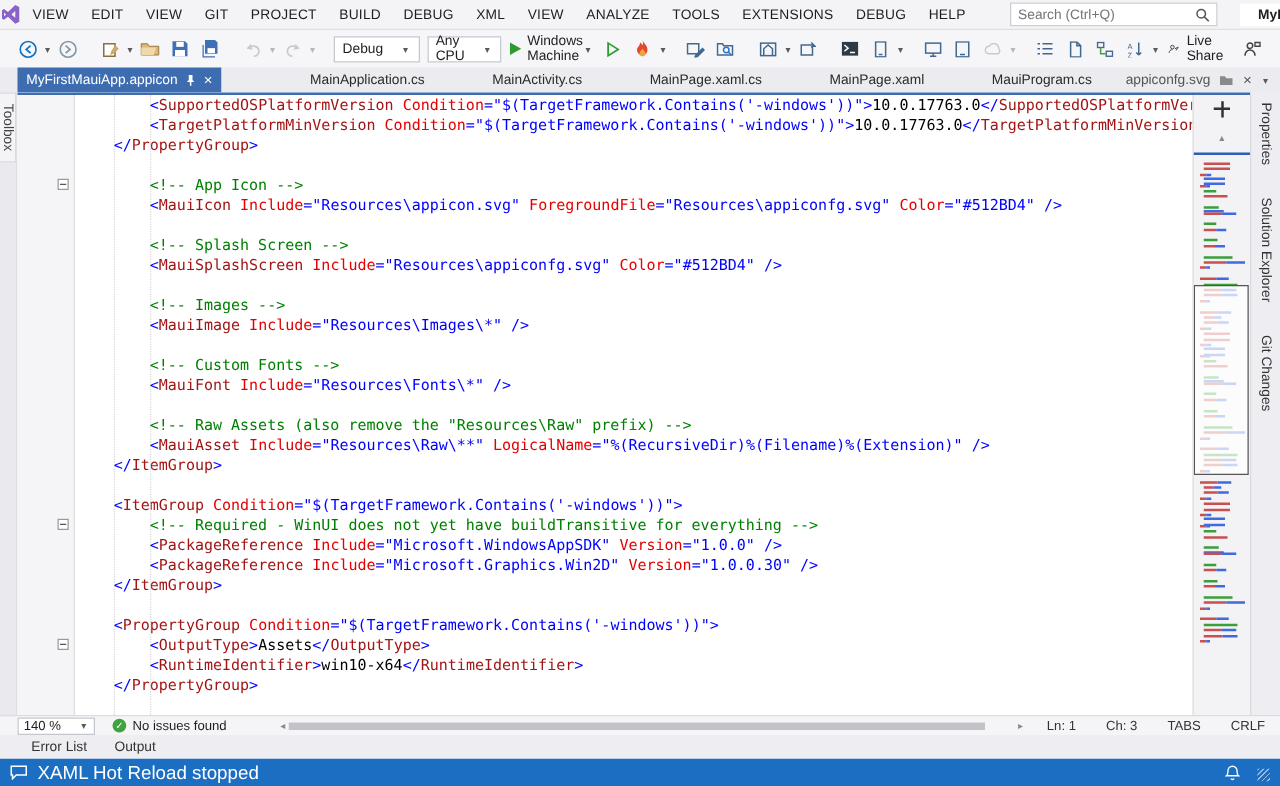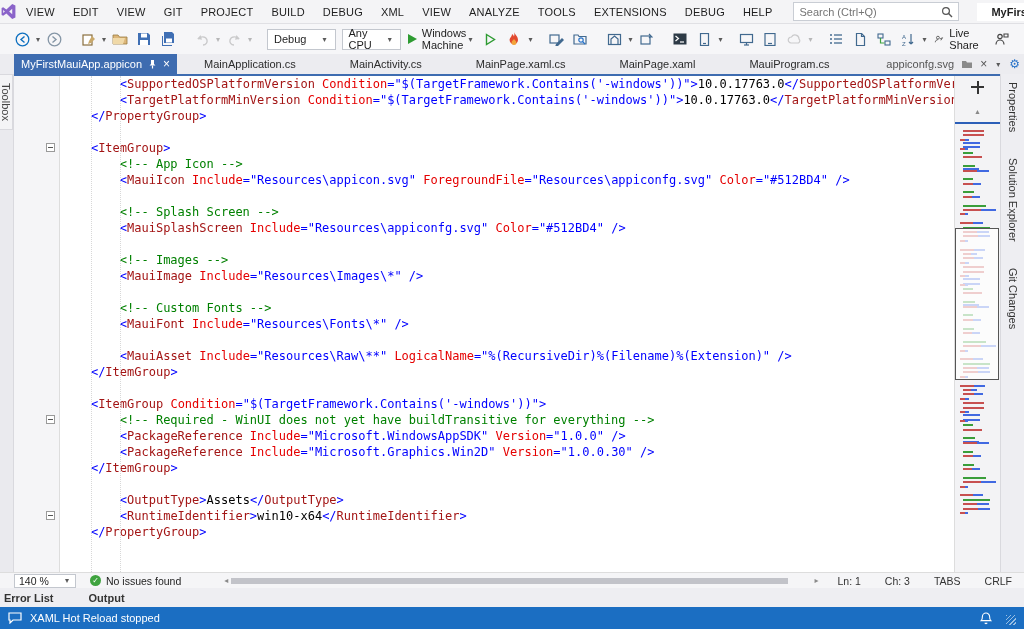--- a/index.html
+++ b/index.html
@@ -7,21 +7,21 @@
     font-family:"Liberation Sans", sans-serif; font-size:11px; color:#1e1e1e;
     background:#eeeef2; }
   .app { width:1024px; height:629px; display:flex; flex-direction:column; }
 
   
   .titlebar { height:24px; background:#f4f4f6; display:flex; align-items:center;
     border-bottom:1px solid #e0e0e4; flex:0 0 24px; }
   .vs-logo { width:26px; height:24px; display:flex; align-items:center; justify-content:center; }
   .menu-bar { display:flex; height:100%; align-items:center; }
   .menu-item { padding:0 9px; height:100%; display:flex; align-items:center; cursor:default; letter-spacing:.2px; }
-  .search-wrap { margin-left:12px; width:172px; height:19px; background:#fff;
+  .search-wrap { margin-left:27px; width:172px; height:19px; background:#fff;
     border:1px solid #c9cdd4; display:flex; align-items:center; padding:0 5px; }
   .search-wrap input { border:0; outline:0; flex:1; font-family:"Liberation Sans",sans-serif;
     font-size:11px; color:#777; background:transparent; }
   .sol-name { margin-left:18px; background:#fff; padding:3px 14px; font-weight:bold; }
 
   
   .toolbar { height:30px; background:#f6f6f8; display:flex; align-items:center;
     padding:0 4px; flex:0 0 30px; }
   .grip { width:6px; height:18px; margin:0 3px;
     background:repeating-linear-gradient(to bottom,#c2c6cc 0 2px,transparent 2px 4px); }
@@ -101,26 +101,26 @@
   .check-circle { width:11px; height:11px; border-radius:50%; background:#3fa33f; color:#fff;
     font-size:8px; display:flex; align-items:center; justify-content:center; }
   .hscroll { flex:1; display:flex; align-items:center; margin:0 4px 0 40px; }
   .harrow { color:#8a8a8a; font-size:8px; padding:0 3px; }
   .htrack { flex:1; height:8px; display:flex; align-items:center; }
   .hthumb { height:6px; width:96%; background:#c2c3c9; }
   .efooter .stat { padding:0 12px; color:#333; }
 
   
   .panel-tabs { height:19px; flex:0 0 19px; background:#eeeef2; display:flex; align-items:center;
-    padding-left:4px; gap:35px;font-weight:bold; }
+    padding-left:25px; gap:22px; }
   .panel-tab { color:#333; }
 
   
   .statusbar { height:22px; flex:0 0 22px; background:#1b6ec2; color:#fff; display:flex;
-    align-items:center; padding:0 8px; font-size:11px; }
+    align-items:center; padding:0 8px; font-size:15px; }
   .statusbar .msg { margin-left:8px; }
   .sb-right { margin-left:auto; display:flex; align-items:center; gap:14px; }
   .grip-corner { width:10px; height:10px; align-self:flex-end;
     background:repeating-linear-gradient(135deg,rgba(255,255,255,.55) 0 1px,transparent 1px 3px); }
 
   svg { display:block; }
 </style>
 </head>
 <body>
 
@@ -359,21 +359,21 @@
 
   <div class="tabstrip">
     <div class="tab-active">
       <span>MyFirstMauiApp.appicon</span>
       <svg width="9" height="10" viewBox="0 0 9 10">
           <path d="M3 1h3v4l1.5 1.5h-6L3 5z" fill="#fff"></path>
           <line x1="4.5" y1="6.5" x2="4.5" y2="9.5" stroke="#fff" stroke-width="1.2"></line>
         </svg>
       <span style="font-size:12px;">×</span>
     </div>
-    <div style="display:flex;">
+    <div style="display:flex;margin-left:44px;">
         <span class="tab">MainApplication.cs</span>
         <span class="tab">MainActivity.cs</span>
         <span class="tab">MainPage.xaml.cs</span>
         <span class="tab">MainPage.xaml</span>
         <span class="tab">MauiProgram.cs</span>
       </div>
     <div class="tab-preview-group">
       <span>appiconfg.svg</span>
       <svg width="12" height="10" viewBox="0 0 12 10">
           <path d="M1 2h4l1 1.5h5V9H1z" fill="#8a8a8a"></path>
@@ -397,42 +397,43 @@
           <div class="fold" style="top: 437px;"></div>
         </div>
       <div class="code-pane">
         <div class="indent-guide" style="left:31px;"></div>
         <div class="indent-guide" style="left:60px;"></div>
         <div>
             <div class="codeline">        <span class="tk-d">&lt;</span><span class="tk-n">SupportedOSPlatformVersion</span><span class="tk-x"> </span><span class="tk-a">Condition</span><span class="tk-d">=</span><span class="tk-v">"$(TargetFramework.Contains('-windows'))"</span><span class="tk-d">&gt;</span><span class="tk-x">10.0.17763.0</span><span class="tk-d">&lt;/</span><span class="tk-n">SupportedOSPlatformVersion</span></div>
             <div class="codeline">        <span class="tk-d">&lt;</span><span class="tk-n">TargetPlatformMinVersion</span><span class="tk-x"> </span><span class="tk-a">Condition</span><span class="tk-d">=</span><span class="tk-v">"$(TargetFramework.Contains('-windows'))"</span><span class="tk-d">&gt;</span><span class="tk-x">10.0.17763.0</span><span class="tk-d">&lt;/</span><span class="tk-n">TargetPlatformMinVersion</span></div>
             <div class="codeline">    <span class="tk-d">&lt;/</span><span class="tk-n">PropertyGroup</span><span class="tk-d">&gt;</span></div>
             <div class="codeline">&nbsp;</div>
-            <div class="codeline">    <span class="tk-d">&lt;</span><span class="tk-n">ItemGroup</span><span class="tk-d">&gt;</span></div>
             <div class="codeline">        <span class="tk-c">&lt;!-- App Icon --&gt;</span></div>
             <div class="codeline">        <span class="tk-d">&lt;</span><span class="tk-n">MauiIcon</span><span class="tk-x"> </span><span class="tk-a">Include</span><span class="tk-d">=</span><span class="tk-v">"Resources\appicon.svg"</span><span class="tk-x"> </span><span class="tk-a">ForegroundFile</span><span class="tk-d">=</span><span class="tk-v">"Resources\appiconfg.svg"</span><span class="tk-x"> </span><span class="tk-a">Color</span><span class="tk-d">=</span><span class="tk-v">"#512BD4"</span><span class="tk-x"> </span><span class="tk-d">/&gt;</span></div>
             <div class="codeline">&nbsp;</div>
             <div class="codeline">        <span class="tk-c">&lt;!-- Splash Screen --&gt;</span></div>
             <div class="codeline">        <span class="tk-d">&lt;</span><span class="tk-n">MauiSplashScreen</span><span class="tk-x"> </span><span class="tk-a">Include</span><span class="tk-d">=</span><span class="tk-v">"Resources\appiconfg.svg"</span><span class="tk-x"> </span><span class="tk-a">Color</span><span class="tk-d">=</span><span class="tk-v">"#512BD4"</span><span class="tk-x"> </span><span class="tk-d">/&gt;</span></div>
             <div class="codeline">&nbsp;</div>
             <div class="codeline">        <span class="tk-c">&lt;!-- Images --&gt;</span></div>
             <div class="codeline">        <span class="tk-d">&lt;</span><span class="tk-n">MauiImage</span><span class="tk-x"> </span><span class="tk-a">Include</span><span class="tk-d">=</span><span class="tk-v">"Resources\Images\*"</span><span class="tk-x"> </span><span class="tk-d">/&gt;</span></div>
             <div class="codeline">&nbsp;</div>
             <div class="codeline">        <span class="tk-c">&lt;!-- Custom Fonts --&gt;</span></div>
             <div class="codeline">        <span class="tk-d">&lt;</span><span class="tk-n">MauiFont</span><span class="tk-x"> </span><span class="tk-a">Include</span><span class="tk-d">=</span><span class="tk-v">"Resources\Fonts\*"</span><span class="tk-x"> </span><span class="tk-d">/&gt;</span></div>
             <div class="codeline">&nbsp;</div>
+            <div class="codeline">        <span class="tk-c">&lt;!-- Raw Assets (also remove the "Resources\Raw" prefix) --&gt;</span></div>
             <div class="codeline">        <span class="tk-d">&lt;</span><span class="tk-n">MauiAsset</span><span class="tk-x"> </span><span class="tk-a">Include</span><span class="tk-d">=</span><span class="tk-v">"Resources\Raw\**"</span><span class="tk-x"> </span><span class="tk-a">LogicalName</span><span class="tk-d">=</span><span class="tk-v">"%(RecursiveDir)%(Filename)%(Extension)"</span><span class="tk-x"> </span><span class="tk-d">/&gt;</span></div>
             <div class="codeline">    <span class="tk-d">&lt;/</span><span class="tk-n">ItemGroup</span><span class="tk-d">&gt;</span></div>
             <div class="codeline">&nbsp;</div>
             <div class="codeline">    <span class="tk-d">&lt;</span><span class="tk-n">ItemGroup</span><span class="tk-x"> </span><span class="tk-a">Condition</span><span class="tk-d">=</span><span class="tk-v">"$(TargetFramework.Contains('-windows'))"</span><span class="tk-d">&gt;</span></div>
             <div class="codeline">        <span class="tk-c">&lt;!-- Required - WinUI does not yet have buildTransitive for everything --&gt;</span></div>
             <div class="codeline">        <span class="tk-d">&lt;</span><span class="tk-n">PackageReference</span><span class="tk-x"> </span><span class="tk-a">Include</span><span class="tk-d">=</span><span class="tk-v">"Microsoft.WindowsAppSDK"</span><span class="tk-x"> </span><span class="tk-a">Version</span><span class="tk-d">=</span><span class="tk-v">"1.0.0"</span><span class="tk-x"> </span><span class="tk-d">/&gt;</span></div>
             <div class="codeline">        <span class="tk-d">&lt;</span><span class="tk-n">PackageReference</span><span class="tk-x"> </span><span class="tk-a">Include</span><span class="tk-d">=</span><span class="tk-v">"Microsoft.Graphics.Win2D"</span><span class="tk-x"> </span><span class="tk-a">Version</span><span class="tk-d">=</span><span class="tk-v">"1.0.0.30"</span><span class="tk-x"> </span><span class="tk-d">/&gt;</span></div>
             <div class="codeline">    <span class="tk-d">&lt;/</span><span class="tk-n">ItemGroup</span><span class="tk-d">&gt;</span></div>
             <div class="codeline">&nbsp;</div>
+            <div class="codeline">    <span class="tk-d">&lt;</span><span class="tk-n">PropertyGroup</span><span class="tk-x"> </span><span class="tk-a">Condition</span><span class="tk-d">=</span><span class="tk-v">"$(TargetFramework.Contains('-windows'))"</span><span class="tk-d">&gt;</span></div>
             <div class="codeline">        <span class="tk-d">&lt;</span><span class="tk-n">OutputType</span><span class="tk-d">&gt;</span><span class="tk-x">Assets</span><span class="tk-d">&lt;/</span><span class="tk-n">OutputType</span><span class="tk-d">&gt;</span></div>
             <div class="codeline">        <span class="tk-d">&lt;</span><span class="tk-n">RuntimeIdentifier</span><span class="tk-d">&gt;</span><span class="tk-x">win10-x64</span><span class="tk-d">&lt;/</span><span class="tk-n">RuntimeIdentifier</span><span class="tk-d">&gt;</span></div>
             <div class="codeline">    <span class="tk-d">&lt;/</span><span class="tk-n">PropertyGroup</span><span class="tk-d">&gt;</span></div>
           </div>
       </div>
       <div class="minimap">
         <div class="mm-pan">
             <span class="pan-icon"></span>
           </div>
         <div class="mm-up">

